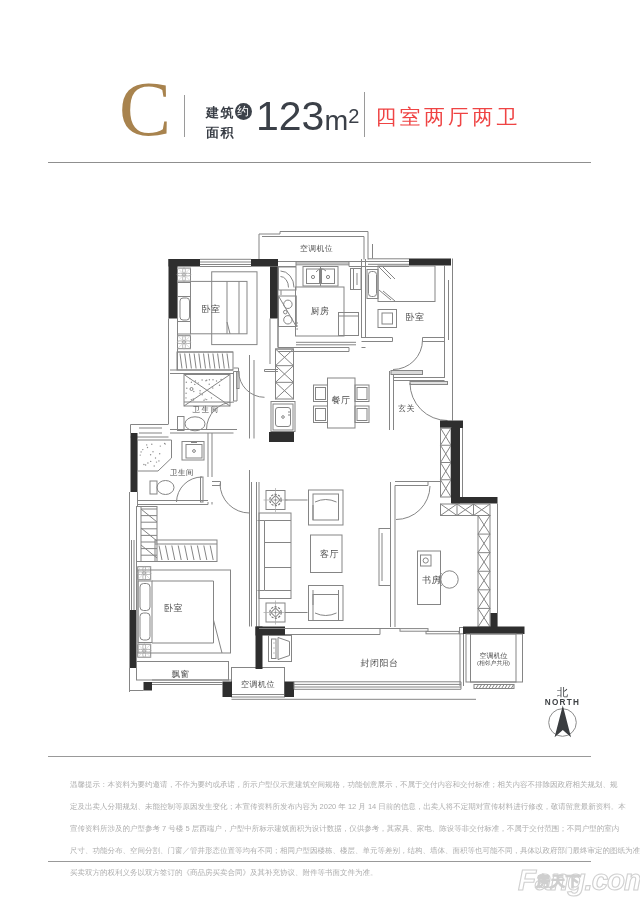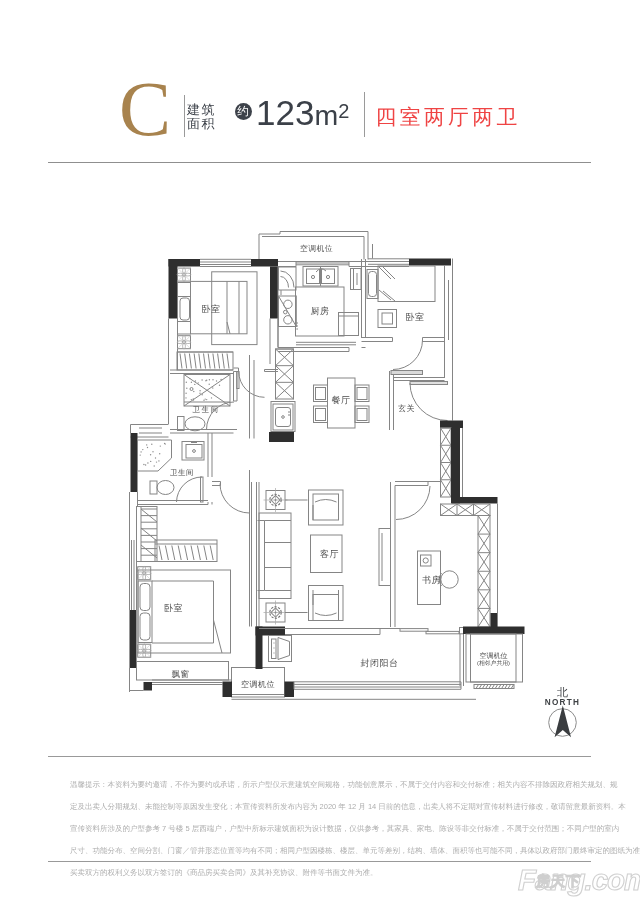--- a/index.html
+++ b/index.html
@@ -8,25 +8,25 @@
        font-family:"Liberation Sans",sans-serif;}
   .abs{position:absolute;}
 </style>
 </head>
 <body>
 
 <div class="abs" style="left:119px;top:74px;width:60px;height:70px;font-family:'Liberation Serif',serif;font-size:78px;line-height:70px;color:#a8834e;">C</div>
 
 <div class="abs" style="left:184px;top:95px;width:1px;height:42px;background:#9a9a9a;"></div>
 
-<div class="abs" style="left:187px;top:102.5px;width:44px;font-size:13px;line-height:14px;color:#393e46;letter-spacing:1.5px;font-weight:normal;">建筑<br>面积</div>
+<div class="abs" style="left:206px;top:102.5px;width:44px;font-size:13px;line-height:20px;color:#393e46;letter-spacing:1.5px;font-weight:bold;">建筑<br>面积</div>
 
 <div class="abs" style="left:234.5px;top:102.5px;width:17px;height:17px;border-radius:50%;background:#3d424a;color:#fff;font-size:11.5px;line-height:17px;text-align:center;">约</div>
 
-<div class="abs" style="left:256px;top:92.8px;width:120px;height:40px;color:#3b4048;"><span style="font-size:35px;letter-spacing:0px;">123</span><span style="font-size:28.5px;">m</span><span style="font-size:20px;vertical-align:7px;">2</span></div>
+<div class="abs" style="left:256px;top:92.8px;width:120px;height:40px;color:#3b4048;"><span style="font-size:41px;letter-spacing:0px;">123</span><span style="font-size:28.5px;">m</span><span style="font-size:20px;vertical-align:7px;">2</span></div>
 
 <div class="abs" style="left:363.5px;top:92px;width:1px;height:45px;background:#9a9a9a;"></div>
 
 <div class="abs" style="left:375.5px;top:103px;font-size:20.8px;color:#ef4444;letter-spacing:3.4px;">四室两厅两卫</div>
 
 <div class="abs" style="left:48px;top:162px;width:543px;height:1px;background:#8f8f8f;"></div>
 
 <svg class="abs" style="left:0;top:0;" width="640" height="907" viewBox="0 0 640 907" fill="none" stroke="#858585" stroke-width="1" font-family="Liberation Sans,sans-serif">
 
 <g>

